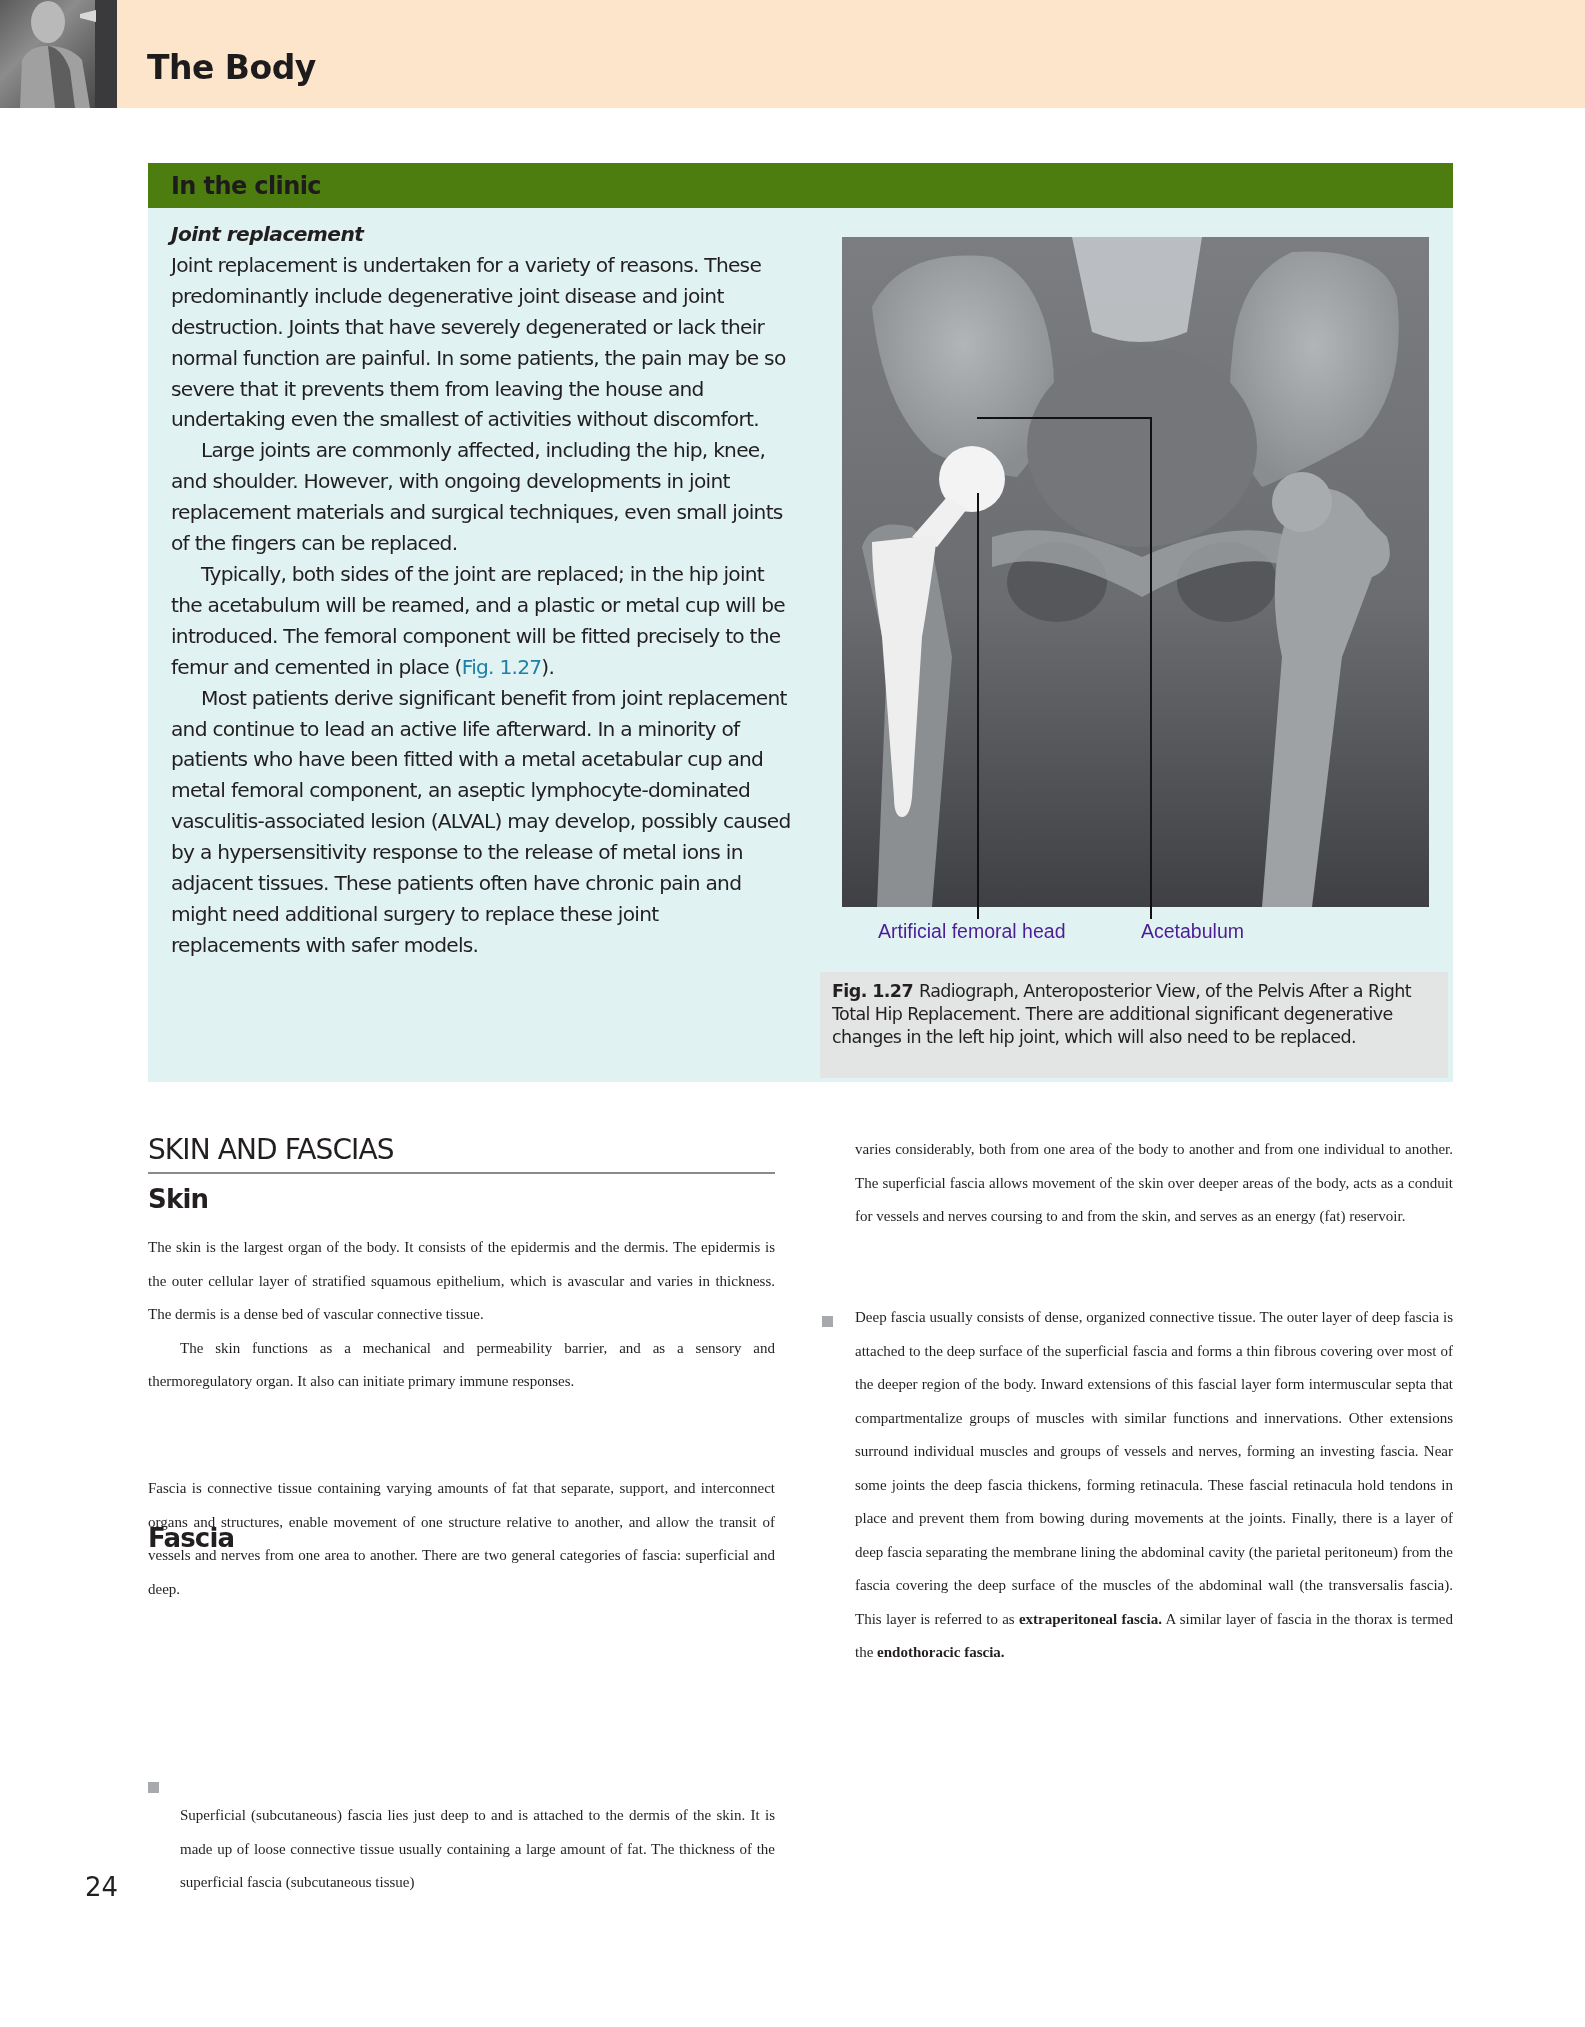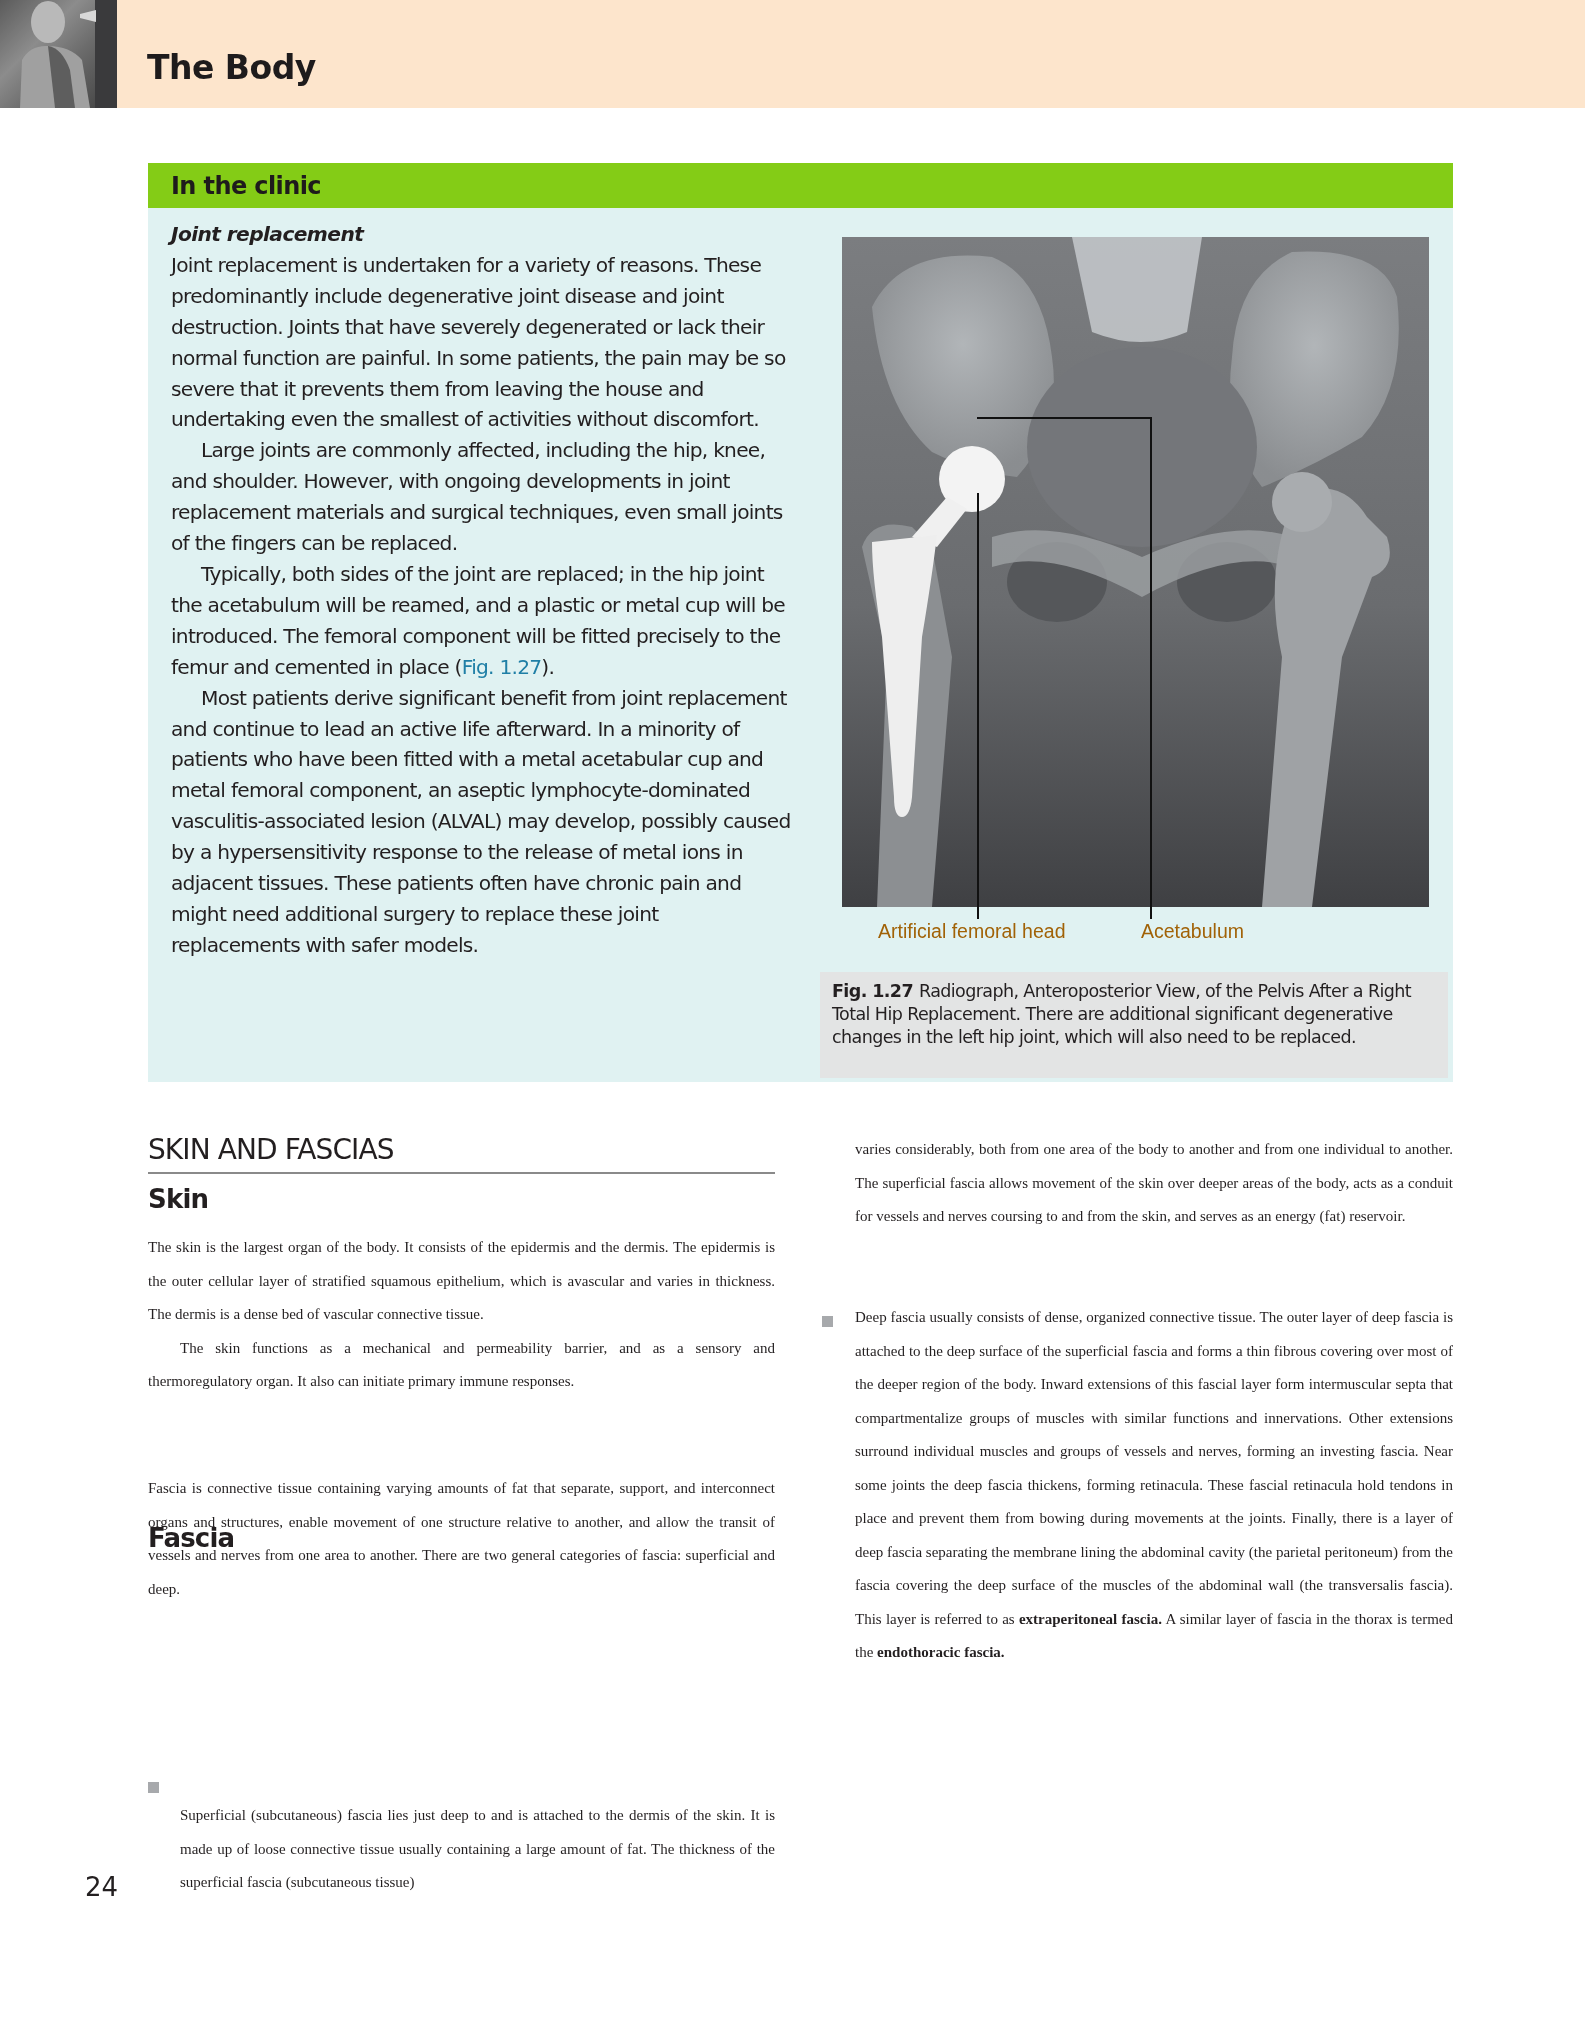--- a/index.html
+++ b/index.html
@@ -23,21 +23,21 @@
     font-family: "DejaVu Sans", sans-serif; font-weight: bold;
     font-size: 33px; letter-spacing: -0.5px; color: #1e1b1c;
   }
   
   .clinic {
     position: absolute; left: 148px; top: 163px; width: 1305px; height: 919px;
     background: #e0f2f2;
   }
   .clinic-head {
     position: absolute; left: 0; top: 0; width: 100%; height: 45px;
-    background: #84cc16;
+    background: #4d7c0f;
   }
   .clinic-head span {
     position: absolute; left: 23px; top: 9px;
     font-family: "DejaVu Sans", sans-serif; font-size: 24px; font-weight: bold;
     letter-spacing: -0.6px; color: #1e1b1c;
   }
   .clinic-text {
     position: absolute; left: 23px; top: 56px; width: 620px;
     font-family: "DejaVu Sans", sans-serif; font-size: 20.2px; line-height: 30.9px;
     letter-spacing: -0.75px; color: #231f20;
@@ -47,21 +47,21 @@
   .clinic-text .ind { text-indent: 30px; }
   .fig-link { color: #1f7fa6; cursor: pointer; }
   .xray {
     position: absolute; left: 694px; top: 74px; width: 587px; height: 670px;
     background: #5f6062; overflow: hidden;
   }
   .xray svg { position: absolute; left: 0; top: 0; }
   .leader { position: absolute; background: #111; }
   .xlabel {
     position: absolute; top: 757px; font-family: "Liberation Sans", sans-serif;
-    font-size: 19.5px; color: #a16207;
+    font-size: 19.5px; color: #4c1d95;
   }
   .caption {
     position: absolute; left: 672px; top: 809px; width: 628px; height: 106px;
     background: #e3e4e4; padding: 0 0 0 12px; box-sizing: border-box;
     font-family: "DejaVu Sans", sans-serif; font-size: 17.5px; line-height: 23px;
     letter-spacing: -0.6px; color: #231f20; padding-top: 8px;
   }
   .caption b { margin-right: 6px; }
   
   .col { position: absolute; font-family: "Liberation Serif", serif; font-size: 15px;

